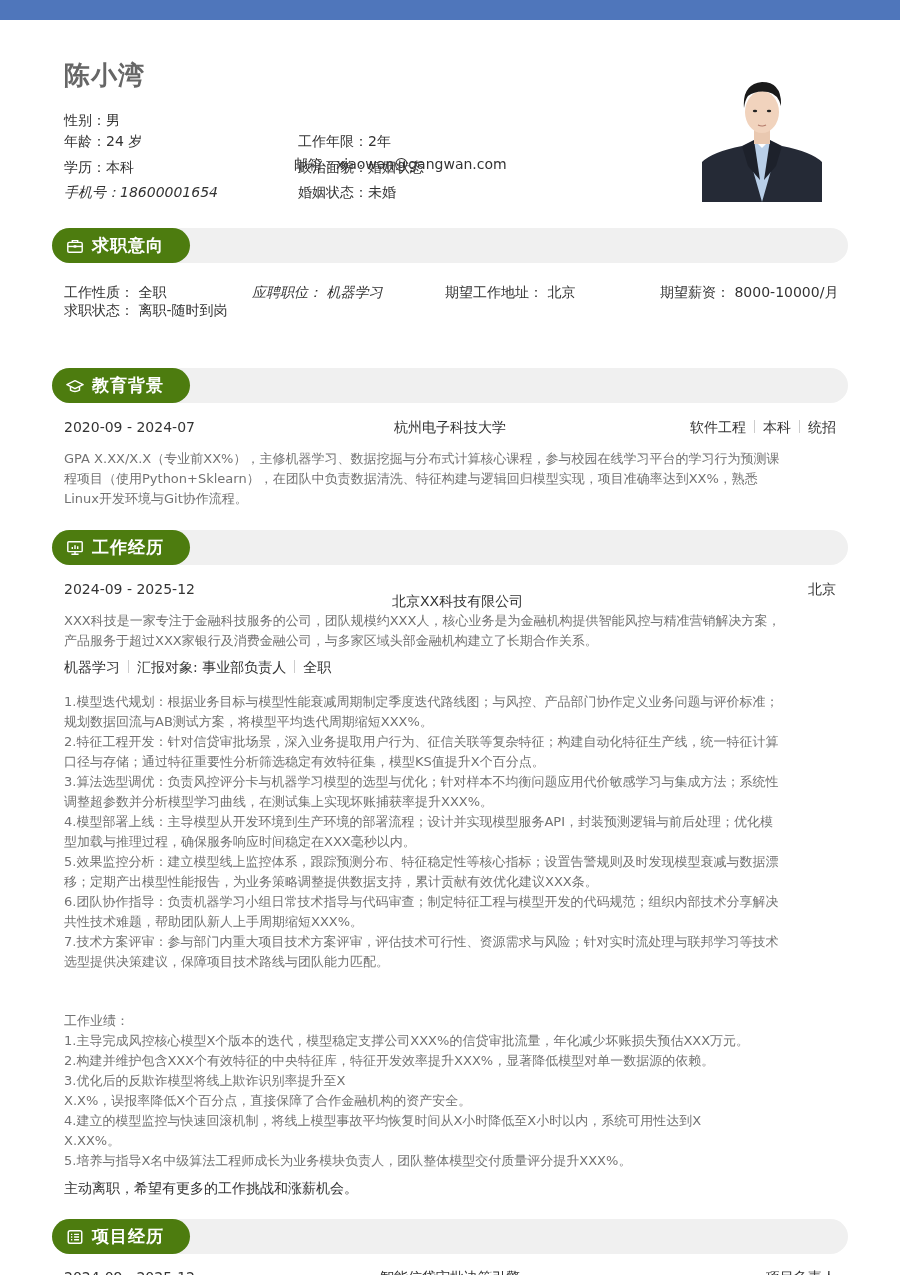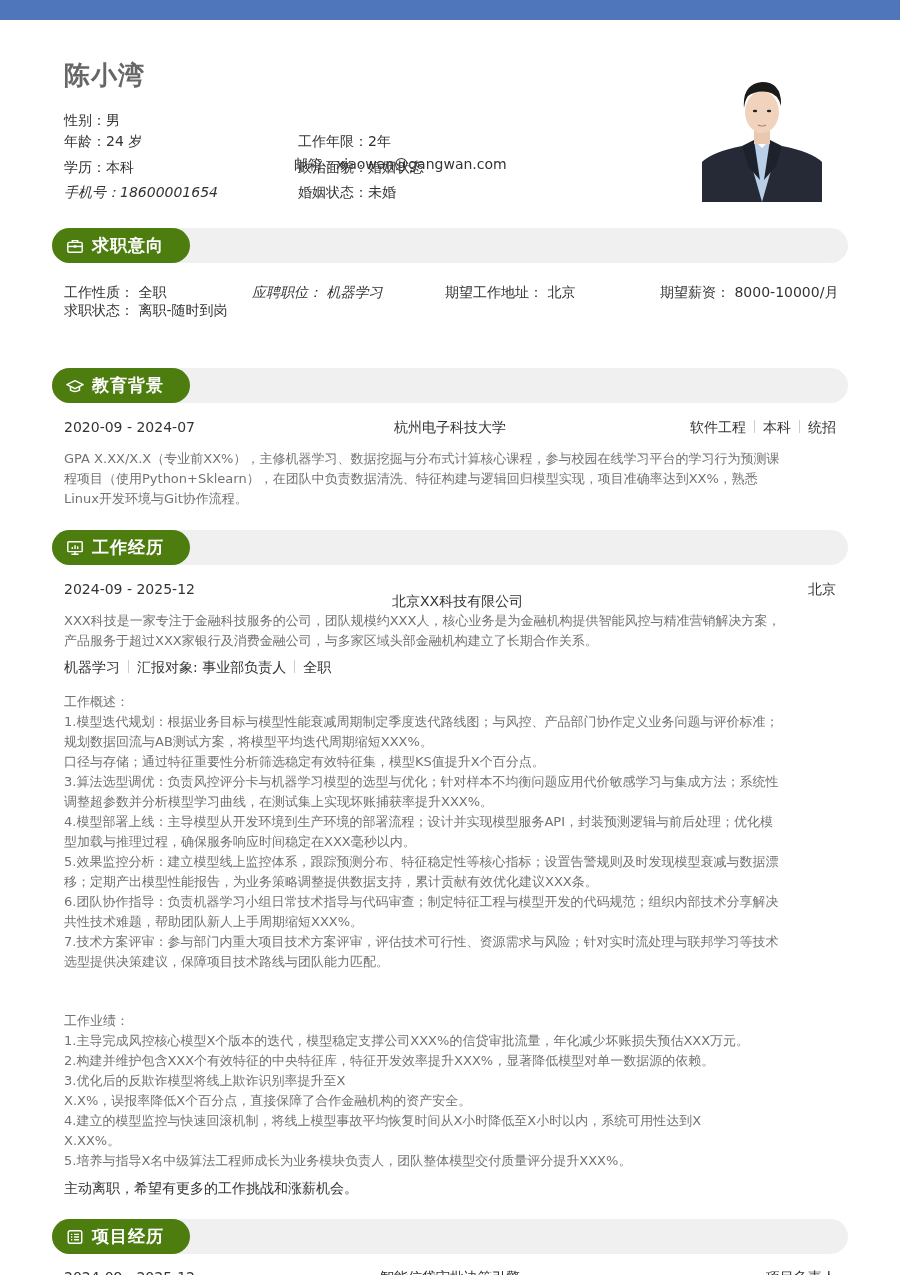--- a/index.html
+++ b/index.html
@@ -117,23 +117,23 @@
 <div class="row-abs" style="right:64px;top:579px;">北京</div>
 
 <div class="para" style="top:611px;">
   <span class="line">XXX科技是一家专注于金融科技服务的公司，团队规模约XXX人，核心业务是为金融机构提供智能风控与精准营销解决方案，</span>
   <span class="line">产品服务于超过XXX家银行及消费金融公司，与多家区域头部金融机构建立了长期合作关系。</span>
 </div>
 
 <div class="row-abs" style="left:64px;top:657px;"><span>机器学习</span><span class="sep"></span><span>汇报对象: 事业部负责人</span><span class="sep"></span><span>全职</span></div>
 
 <div class="para" style="top:692px;">
-  <span class="line">工作概述：</span>
   <span class="line">1.模型迭代规划：根据业务目标与模型性能衰减周期制定季度迭代路线图；与风控、产品部门协作定义业务问题与评价标准；</span>
   <span class="line">规划数据回流与AB测试方案，将模型平均迭代周期缩短XXX%。</span>
+  <span class="line">2.特征工程开发：针对信贷审批场景，深入业务提取用户行为、征信关联等复杂特征；构建自动化特征生产线，统一特征计算</span>
   <span class="line">口径与存储；通过特征重要性分析筛选稳定有效特征集，模型KS值提升X个百分点。</span>
   <span class="line">3.算法选型调优：负责风控评分卡与机器学习模型的选型与优化；针对样本不均衡问题应用代价敏感学习与集成方法；系统性</span>
   <span class="line">调整超参数并分析模型学习曲线，在测试集上实现坏账捕获率提升XXX%。</span>
   <span class="line">4.模型部署上线：主导模型从开发环境到生产环境的部署流程；设计并实现模型服务API，封装预测逻辑与前后处理；优化模</span>
   <span class="line">型加载与推理过程，确保服务响应时间稳定在XXX毫秒以内。</span>
   <span class="line">5.效果监控分析：建立模型线上监控体系，跟踪预测分布、特征稳定性等核心指标；设置告警规则及时发现模型衰减与数据漂</span>
   <span class="line">移；定期产出模型性能报告，为业务策略调整提供数据支持，累计贡献有效优化建议XXX条。</span>
   <span class="line">6.团队协作指导：负责机器学习小组日常技术指导与代码审查；制定特征工程与模型开发的代码规范；组织内部技术分享解决</span>
   <span class="line">共性技术难题，帮助团队新人上手周期缩短XXX%。</span>
   <span class="line">7.技术方案评审：参与部门内重大项目技术方案评审，评估技术可行性、资源需求与风险；针对实时流处理与联邦学习等技术</span>

